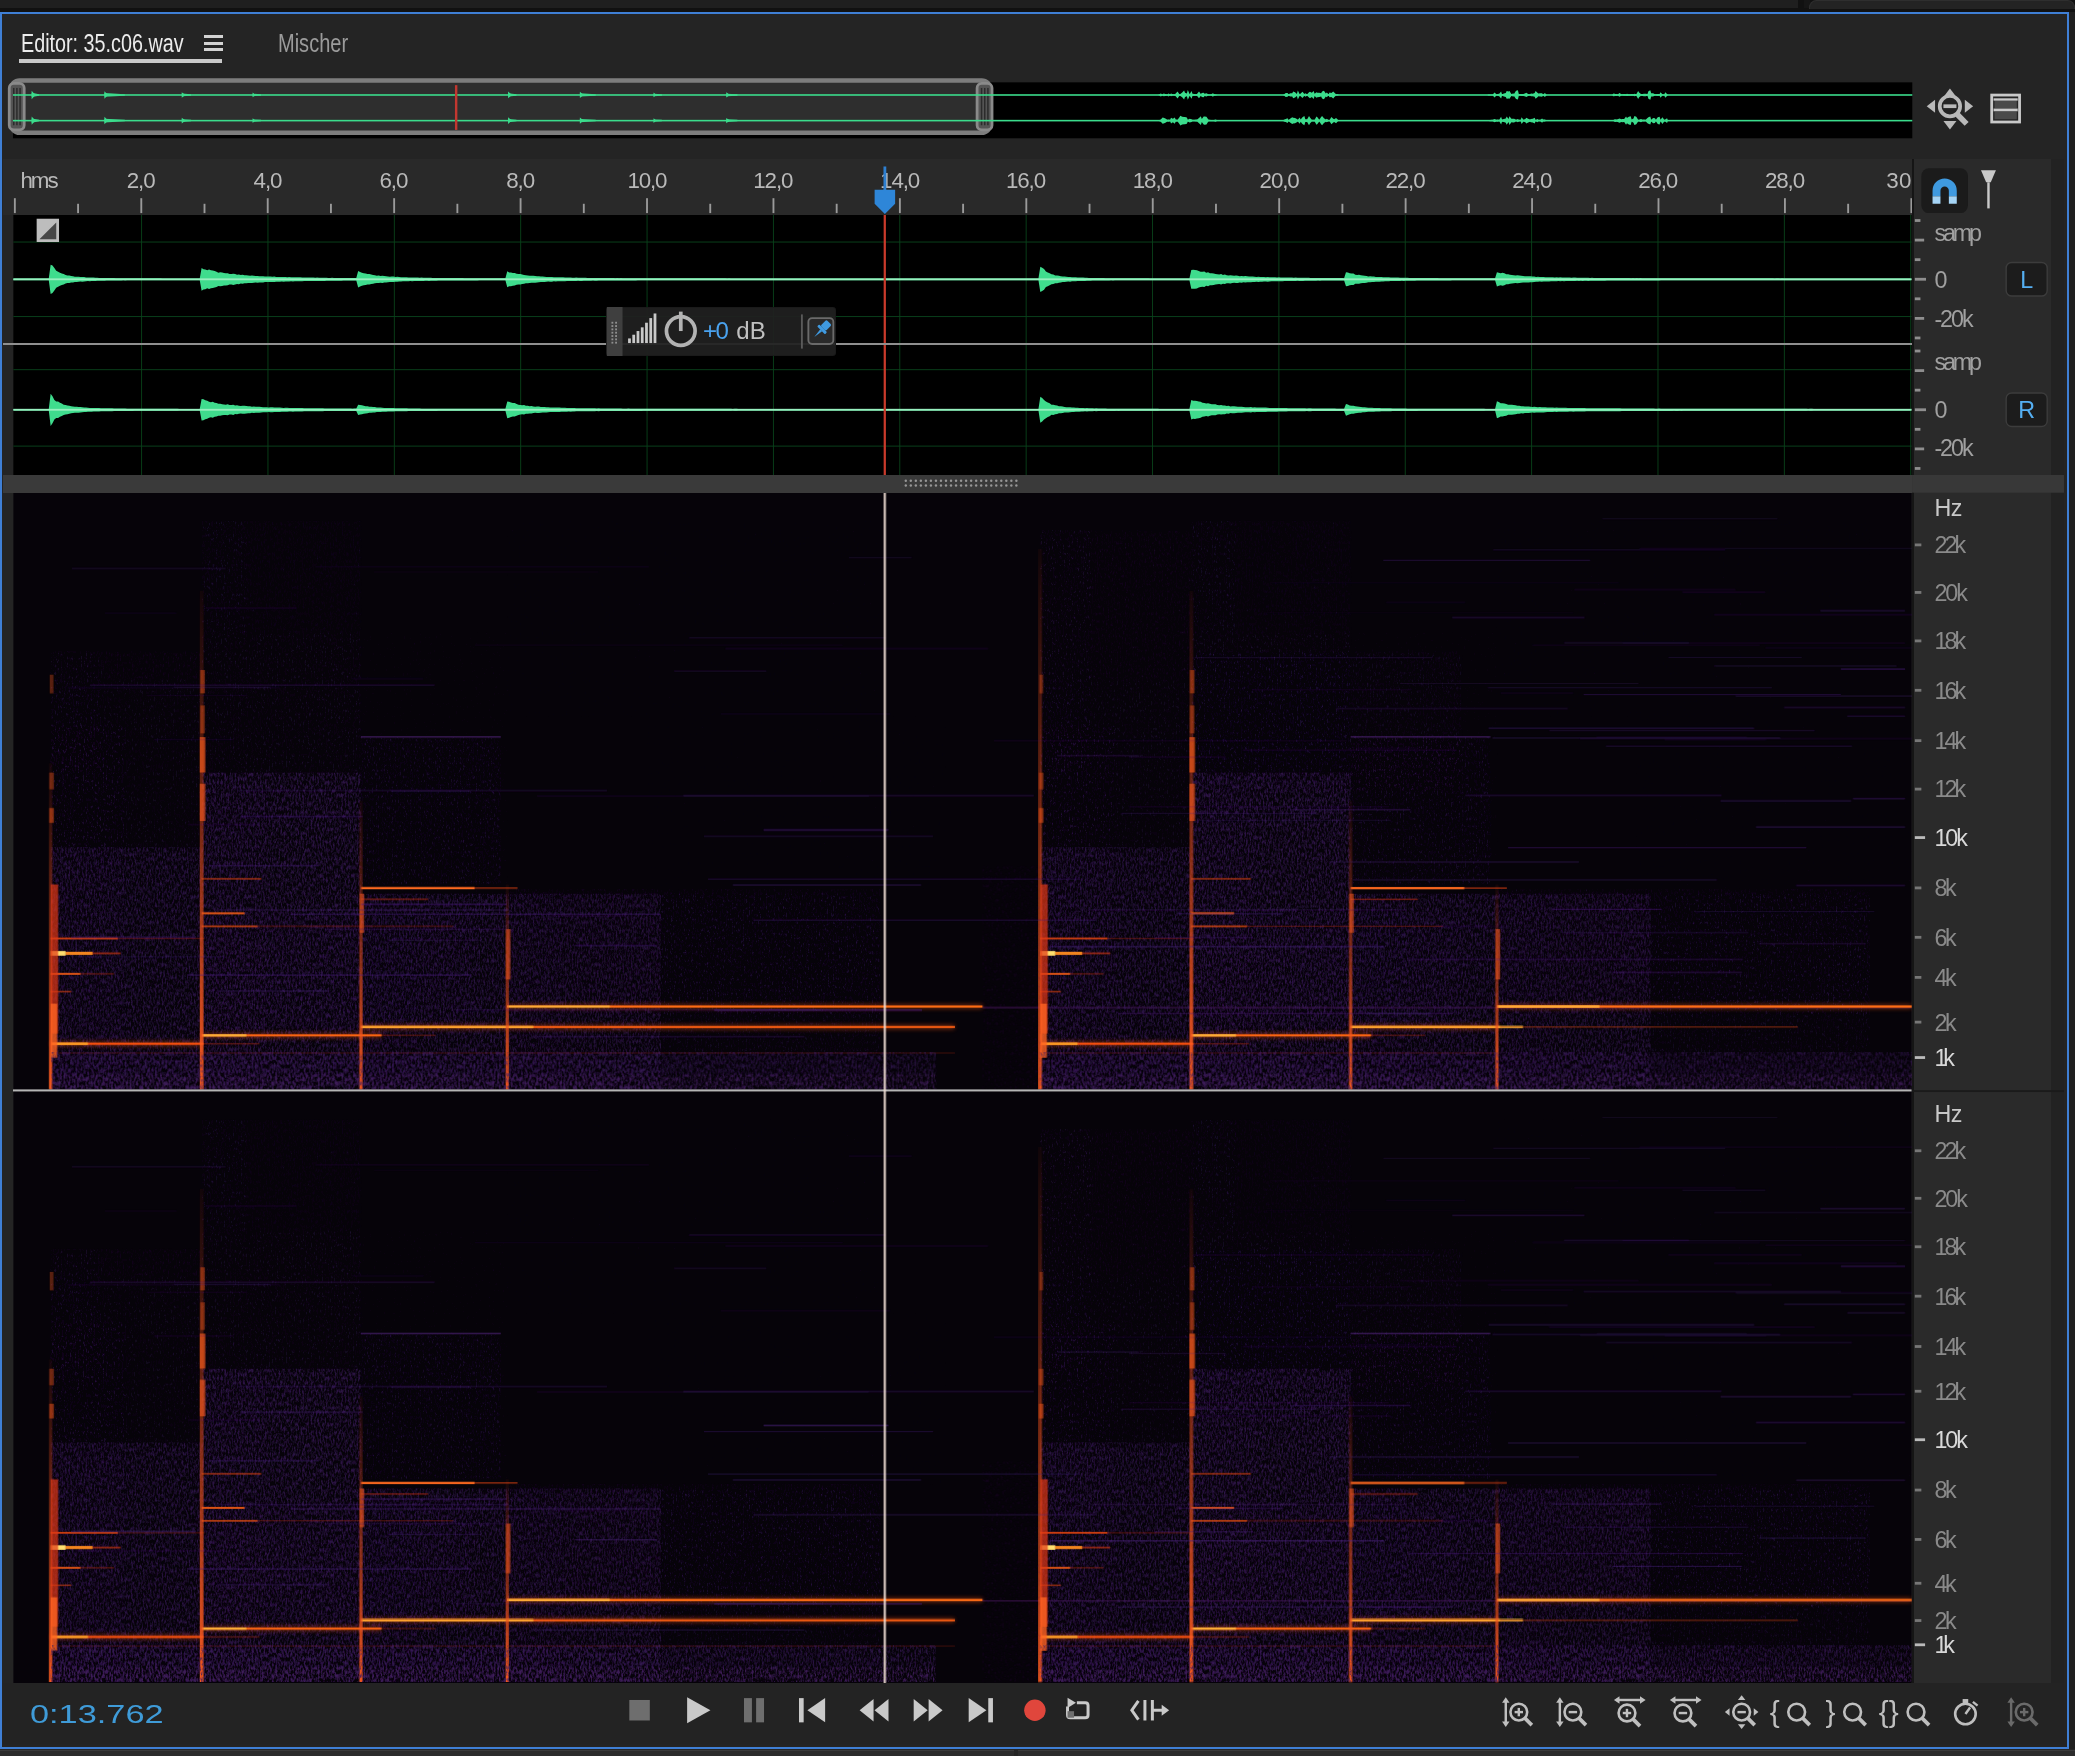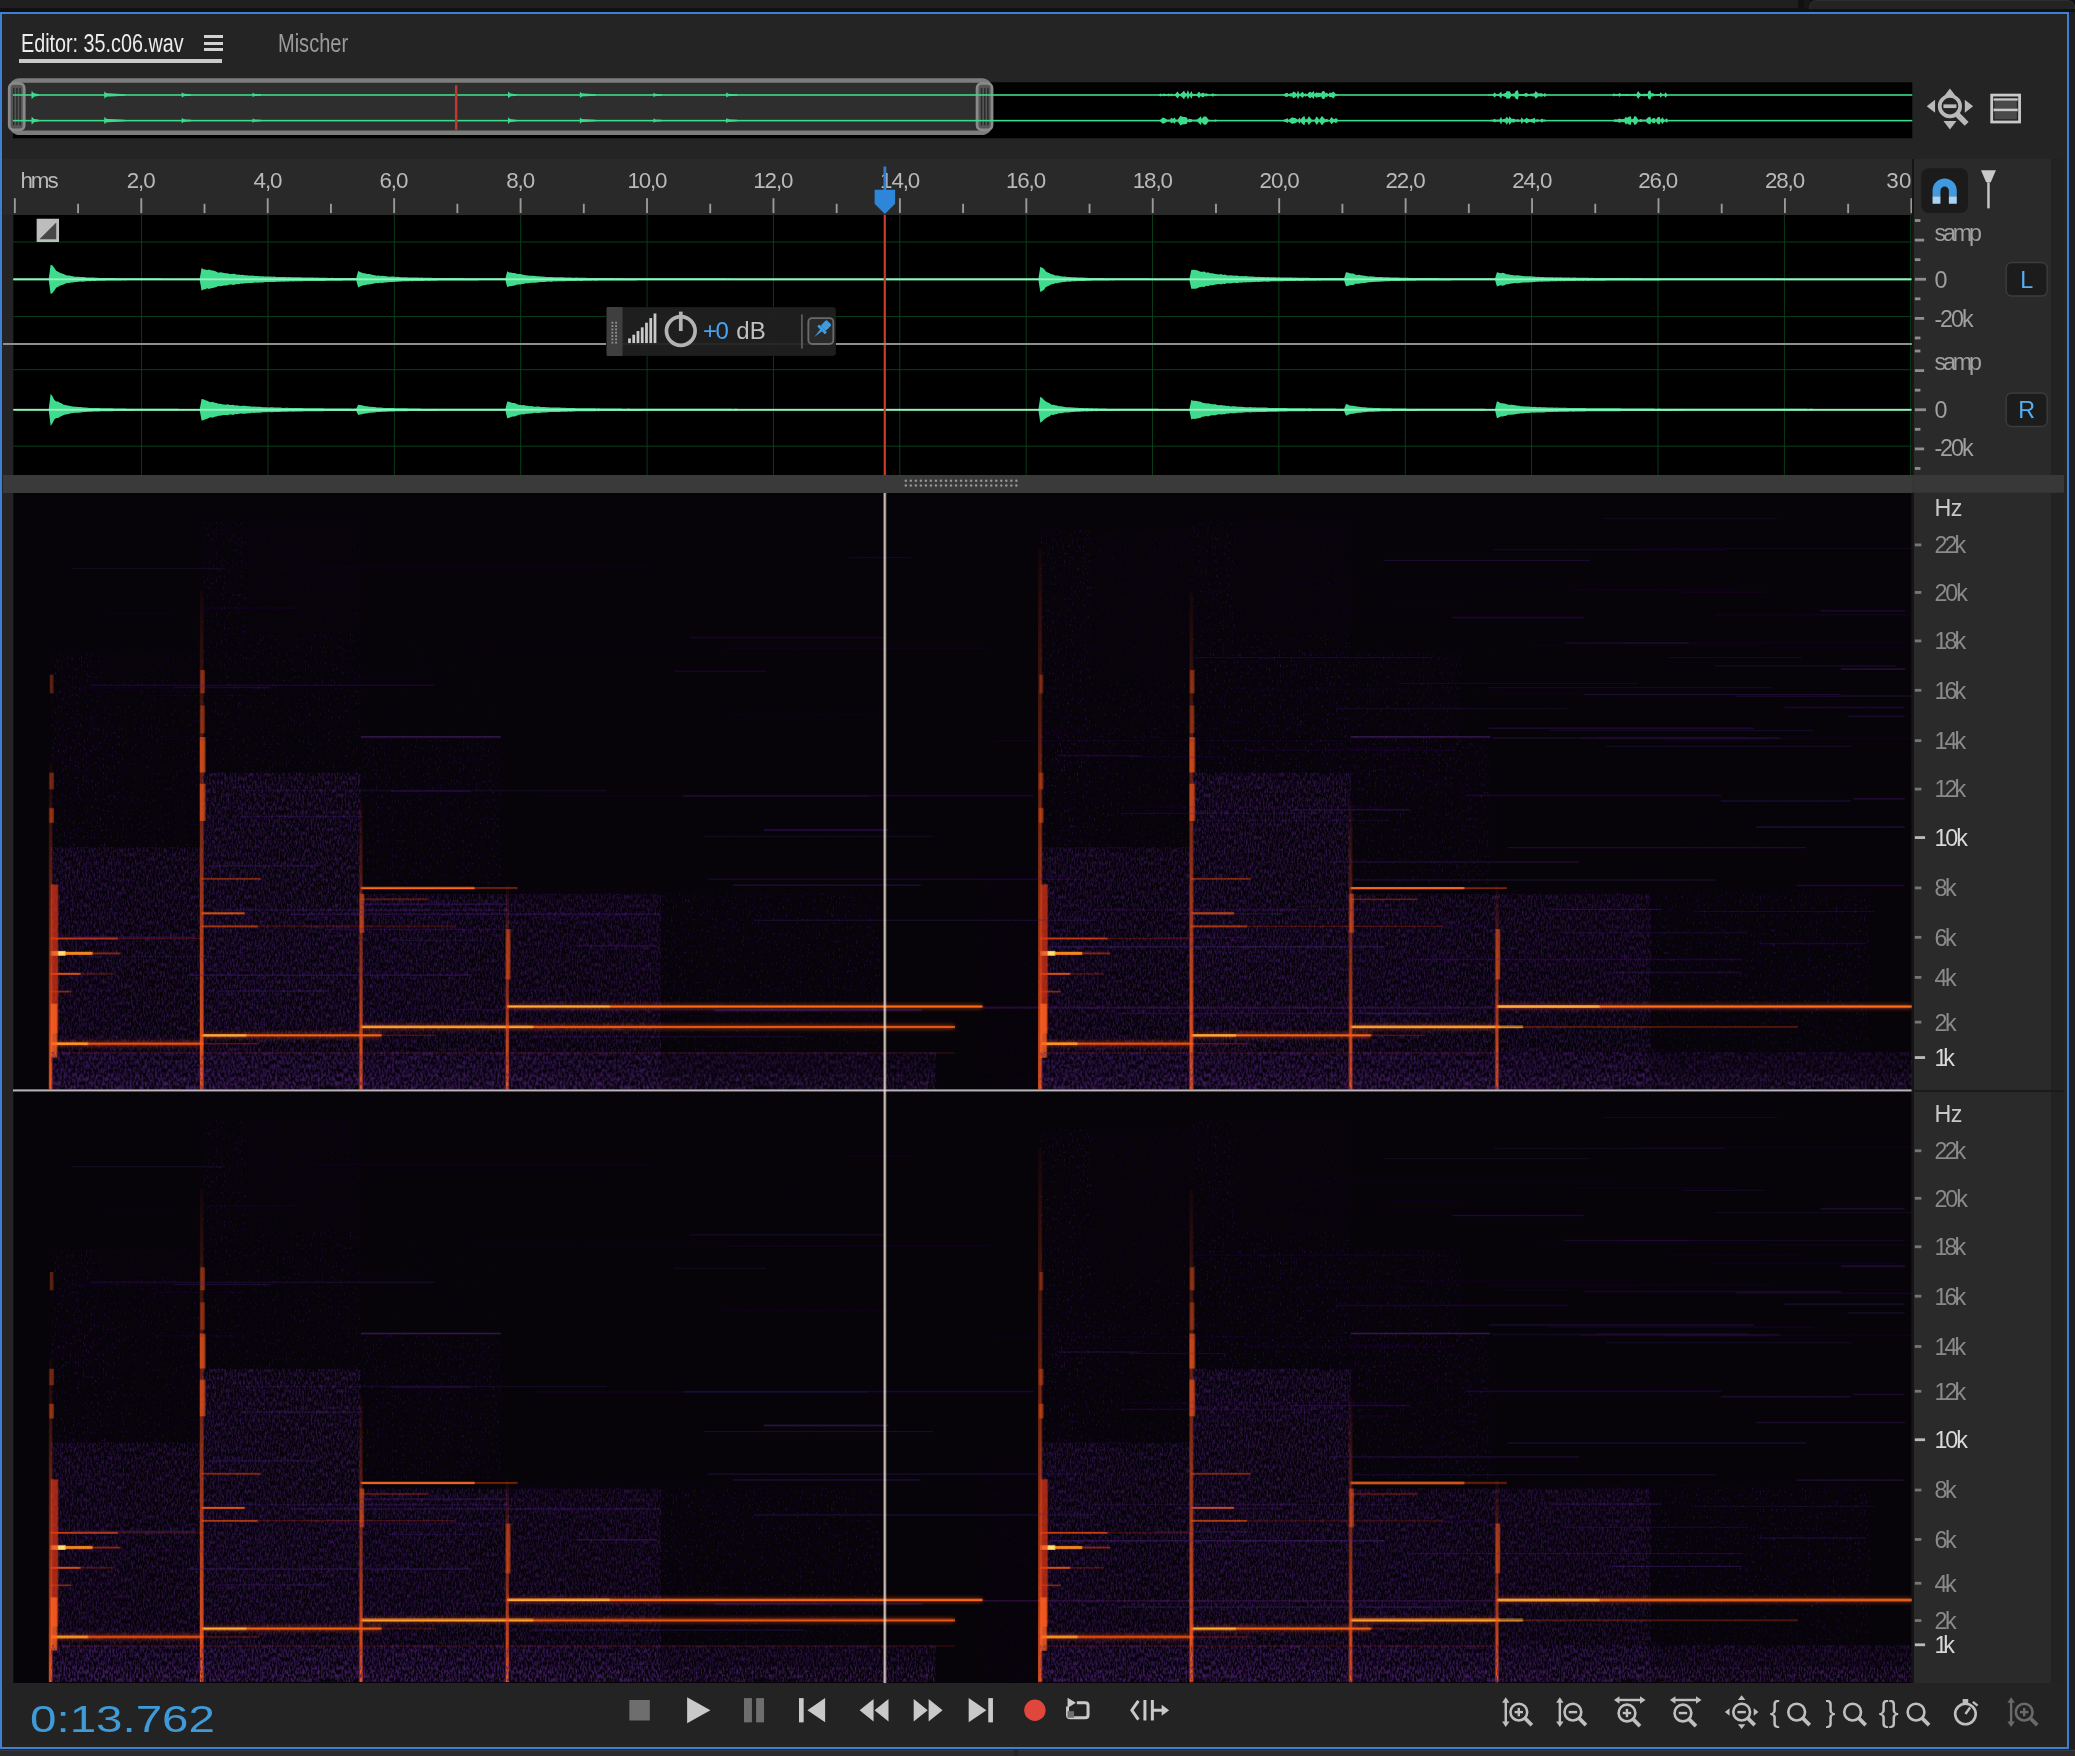--- a/index.html
+++ b/index.html
@@ -668,21 +668,21 @@
           <rect x="3" y="1479.5" width="7" height="3" fill="#777"></rect>
           <text x="24" y="1537" font-size="25" fill="#8a8a8a" textLength="24">4k</text>
           <rect x="3" y="1526.5" width="7" height="3" fill="#777"></rect>
           <text x="24" y="1577" font-size="25" fill="#8a8a8a" textLength="24">2k</text>
           <rect x="3" y="1566.5" width="7" height="3" fill="#777"></rect>
           <text x="24" y="1603" font-size="25" fill="#d8d8d8" textLength="22">1k</text>
           <rect x="3" y="1592.5" width="11" height="3" fill="#bbb"></rect>
           <rect x="0" y="999" width="163" height="2" fill="#1a1a1a"></rect>
         </svg>
         <div class="abs" style="left:3.7px;top:1672px;width:2061px;height:61px;background:#232323"></div>
-        <div class="abs" style="left:31px;top:1688px;font-size:36px;color:#3f9bd8"><span class="sx" style="transform:scaleX(1.32)">0:13.762</span></div>
+        <div class="abs" style="left:31px;top:1688px;font-size:26px;color:#3f9bd8"><span class="sx" style="transform:scaleX(1.32)">0:13.762</span></div>
         <svg class="abs" style="left:0px;top:1672px" width="2069" height="61" viewBox="0 0 2219 65">
           <rect x="676" y="18" width="22" height="22" fill="#6e6e6e"></rect>
           <polygon points="738,15 763,29 738,43" fill="#c9c9c9"></polygon>
           <rect x="799" y="16" width="8.5" height="26" fill="#6e6e6e"></rect>
           <rect x="812" y="16" width="8.5" height="26" fill="#6e6e6e"></rect>
           <rect x="858" y="16" width="5" height="26" fill="#c9c9c9"></rect>
           <polygon points="886,16 867,29 886,42" fill="#c9c9c9"></polygon>
           <polygon points="938,17 923,29 938,41" fill="#c9c9c9"></polygon>
           <polygon points="954,17 939,29 954,41" fill="#c9c9c9"></polygon>
           <polygon points="981,17 996,29 981,41" fill="#c9c9c9"></polygon>

